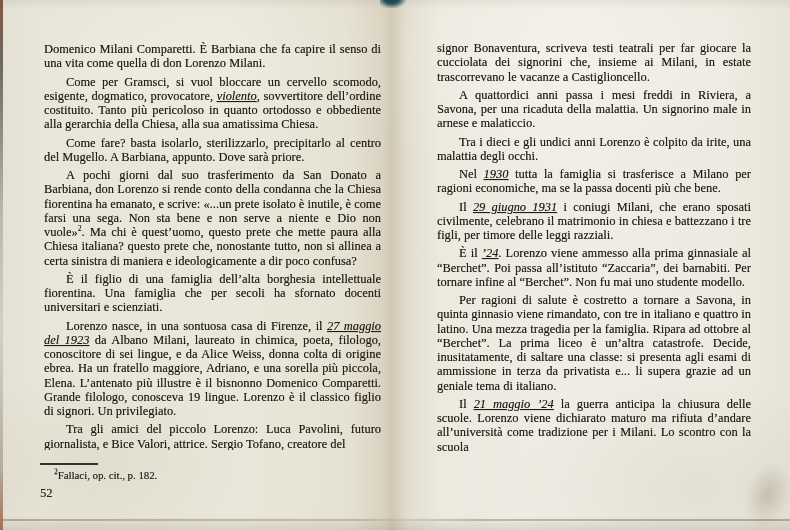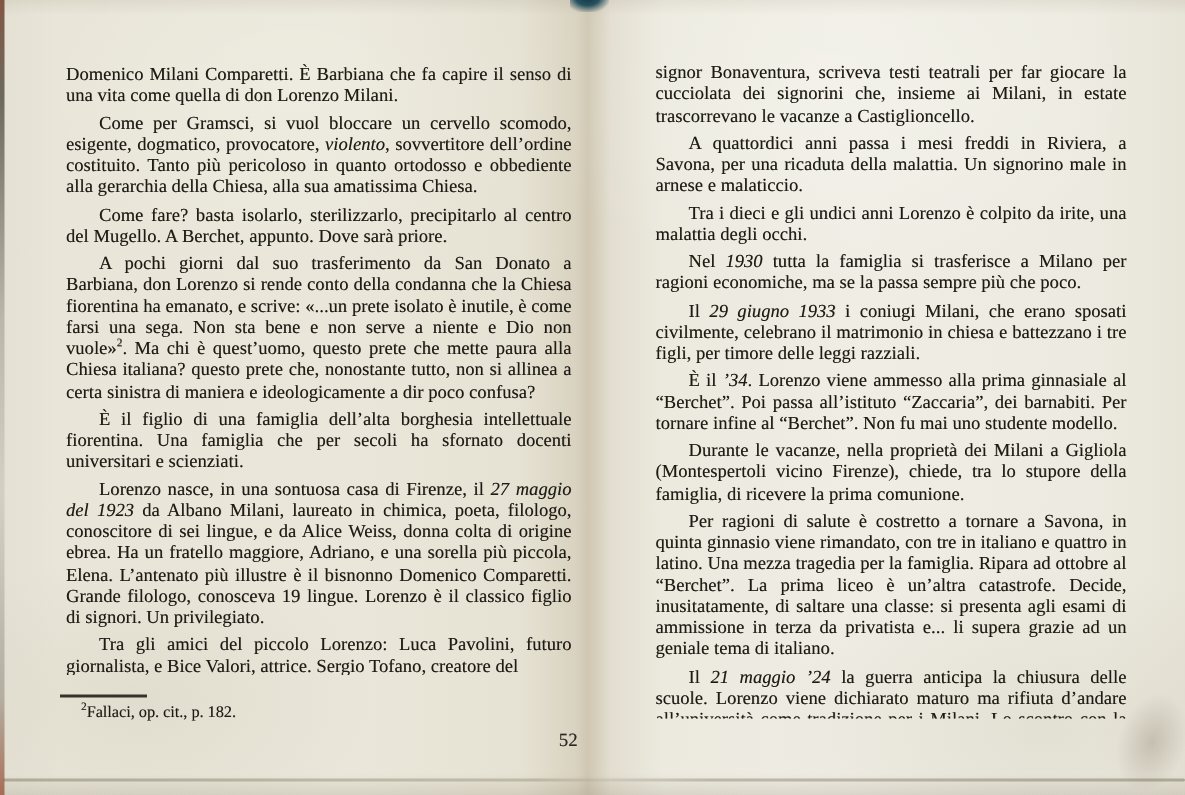--- a/index.html
+++ b/index.html
@@ -58,73 +58,72 @@
     position: absolute;
     text-align: justify;
     font-size: 12.3px;
     line-height: 14.25px;
     letter-spacing: 0.05px;
     overflow: hidden;
     text-shadow: 0.2px 0.2px 0.35px rgba(45,40,28,0.55);
   }
   .page-text p { margin: 4px; text-indent: 22px; }
   .page-text p.noindent { text-indent: 0; }
-  .page-text .it { font-style: italic; }
+  .page-text .it { font-style: italic; text-decoration: underline; }
   .sup { vertical-align: super; font-size: 7.5px; line-height: 0; }
   .left-text  { left: 40px;  top: 38px; width: 345px; height: 412px; }
   .right-text { left: 433px; top: 37px; width: 322px; height: 442px; }
   .footnote { position: absolute; left: 40px; top: 463px; width: 345px; }
   .footnote-rule { width: 58px; height: 2px; background: #35322a; margin-bottom: 4px; }
   .footnote-text {
     font-size: 10.8px; line-height: 12.5px; padding-left: 14px;
     text-shadow: 0.2px 0.2px 0.3px rgba(45,40,28,0.5);
   }
   .pagenum {
-    position: absolute; text-align: right;
+    position: absolute; text-align: left;
     font-size: 12.5px; color: #2a2820;
     text-shadow: 0.2px 0.2px 0.3px rgba(45,40,28,0.5);
   }
   .pagenum-left  { left: 40px;  width: 345px; top: 486px; }
   .pagenum-right { left: 433px; width: 322px; top: 483px; }
 </style>
 </head>
 <body>
 
 <div class="scan">
 
   <div class="cover-edge-left"></div>
   <div class="spine-top-mark"></div>
   <div class="page-bottom-edge"></div>
   <div class="corner-shadow-br"></div>
 
   <div class="page-text left-text">
       <p class="noindent" lang="it"><span>Domenico Milani Comparetti. È Barbiana che fa capire il senso di una vita come quella di don Lorenzo Milani.</span></p>
       <p class="" lang="it"><span>Come per Gramsci, si vuol bloccare un cervello scomodo, esigente, dogmatico, provocatore, </span><span class="it">violento</span><span>, sovvertitore dell’ordine costituito. Tanto più pericoloso in quanto ortodosso e obbediente alla gerarchia della Chiesa, alla sua amatissima Chiesa.</span></p>
-      <p class="" lang="it"><span>Come fare? basta isolarlo, sterilizzarlo, precipitarlo al centro del Mugello. A Berchet, appunto. Dove sarà priore.</span></p>
+      <p class="" lang="it"><span>Come fare? basta isolarlo, sterilizzarlo, precipitarlo al centro del Mugello. A Barbiana, appunto. Dove sarà priore.</span></p>
       <p class="" lang="it"><span>A pochi giorni dal suo trasferimento da San Donato a Barbiana, don Lorenzo si rende conto della condanna che la Chiesa fiorentina ha emanato, e scrive: «...un prete isolato è inutile, è come farsi una sega. Non sta bene e non serve a niente e Dio non vuole»</span><span class="sup">2</span><span>. Ma chi è quest’uomo, questo prete che mette paura alla Chiesa italiana? questo prete che, nonostante tutto, non si allinea a certa sinistra di maniera e ideologicamente a dir poco confusa?</span></p>
       <p class="" lang="it"><span>È il figlio di una famiglia dell’alta borghesia intellettuale fiorentina. Una famiglia che per secoli ha sfornato docenti universitari e scienziati.</span></p>
       <p class="" lang="it"><span>Lorenzo nasce, in una sontuosa casa di Firenze, il </span><span class="it">27 maggio del 1923</span><span> da Albano Milani, laureato in chimica, poeta, filologo, conoscitore di sei lingue, e da Alice Weiss, donna colta di origine ebrea. Ha un fratello maggiore, Adriano, e una sorella più piccola, Elena. L’antenato più illustre è il bisnonno Domenico Comparetti. Grande filologo, conosceva 19 lingue. Lorenzo è il classico figlio di signori. Un privilegiato.</span></p>
       <p class="" lang="it"><span>Tra gli amici del piccolo Lorenzo: Luca Pavolini, futuro giornalista, e Bice Valori, attrice. Sergio Tofano, creatore del</span></p>
     </div>
 
   <div class="footnote">
     <div class="footnote-rule"></div>
     <div class="footnote-text">
       <span class="sup">2</span><span>Fallaci, op. cit., p. 182.</span>
     </div>
   </div>
 
   <div class="pagenum pagenum-left">52</div>
 
   <div class="page-text right-text">
       <p class="noindent" lang="it"><span>signor Bonaventura, scriveva testi teatrali per far giocare la cucciolata dei signorini che, insieme ai Milani, in estate trascorrevano le vacanze a Castiglioncello.</span></p>
       <p class="" lang="it"><span>A quattordici anni passa i mesi freddi in Riviera, a Savona, per una ricaduta della malattia. Un signorino male in arnese e malaticcio.</span></p>
       <p class="" lang="it"><span>Tra i dieci e gli undici anni Lorenzo è colpito da irite, una malattia degli occhi.</span></p>
-      <p class="" lang="it"><span>Nel </span><span class="it">1930</span><span> tutta la famiglia si trasferisce a Milano per ragioni economiche, ma se la passa sempre più che poco.</span></p>
-      <p class="" lang="it"><span>Il </span><span class="it">29 giugno 1933</span><span> i coniugi Milani, che erano sposati civilmente, celebrano il matrimonio in chiesa e battezzano i tre figli, per timore delle leggi razziali.</span></p>
-      <p class="" lang="it"><span>È il </span><span class="it">’34</span><span>. Lorenzo viene ammesso alla prima ginnasiale al “Berchet”. Poi passa all’istituto “Zaccaria”, dei barnabiti. Per tornare infine al “Berchet”. Non fu mai uno studente modello.</span></p>
-      <p class="" lang="it"><span>Durante le vacanze, nella proprietà dei Milani a Gigliola (Montespertoli vicino Firenze), chiede, tra lo stupore della famiglia, di ricevere la prima comunione.</span></p>
+      <p class="" lang="it"><span>Nel </span><span class="it">1930</span><span> tutta la famiglia si trasferisce a Milano per ragioni economiche, ma se la passa docenti più che bene.</span></p>
+      <p class="" lang="it"><span>Il </span><span class="it">29 giugno 1931</span><span> i coniugi Milani, che erano sposati civilmente, celebrano il matrimonio in chiesa e battezzano i tre figli, per timore delle leggi razziali.</span></p>
+      <p class="" lang="it"><span>È il </span><span class="it">’24</span><span>. Lorenzo viene ammesso alla prima ginnasiale al “Berchet”. Poi passa all’istituto “Zaccaria”, dei barnabiti. Per tornare infine al “Berchet”. Non fu mai uno studente modello.</span></p>
       <p class="" lang="it"><span>Per ragioni di salute è costretto a tornare a Savona, in quinta ginnasio viene rimandato, con tre in italiano e quattro in latino. Una mezza tragedia per la famiglia. Ripara ad ottobre al “Berchet”. La prima liceo è un’altra catastrofe. Decide, inusitatamente, di saltare una classe: si presenta agli esami di ammissione in terza da privatista e... li supera grazie ad un geniale tema di italiano.</span></p>
       <p class="" lang="it"><span>Il </span><span class="it">21 maggio ’24</span><span> la guerra anticipa la chiusura delle scuole. Lorenzo viene dichiarato maturo ma rifiuta d’andare all’università come tradizione per i Milani. Lo scontro con la scuola</span></p>
     </div>
 
 
 </div>
 
 </body></html>

